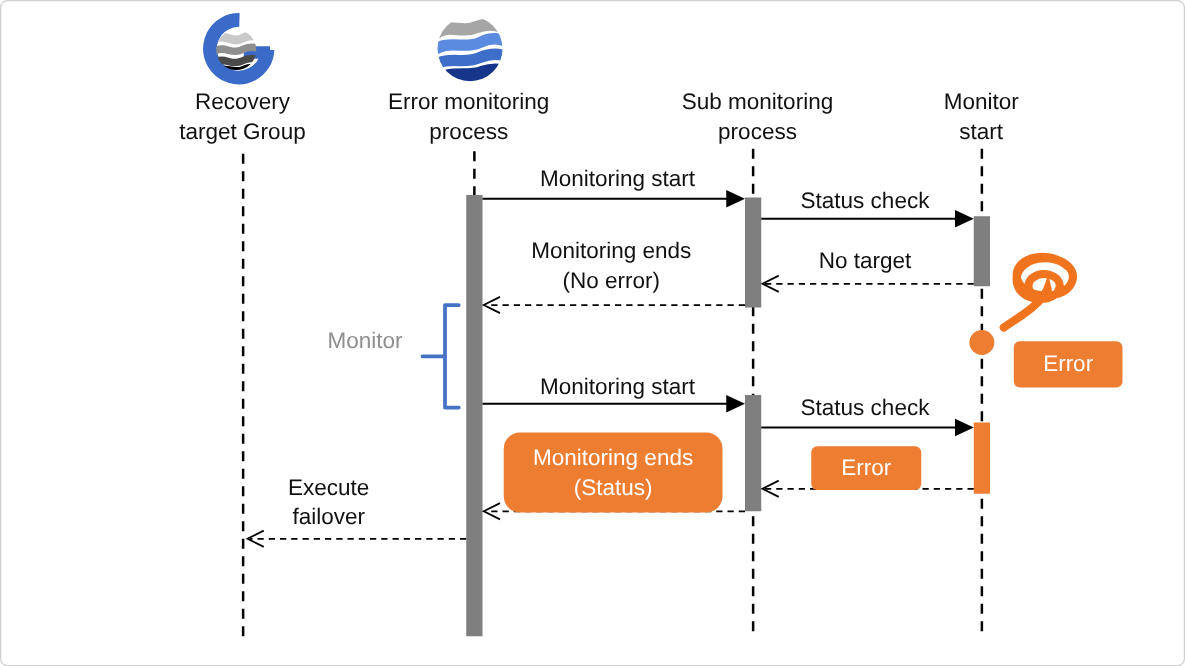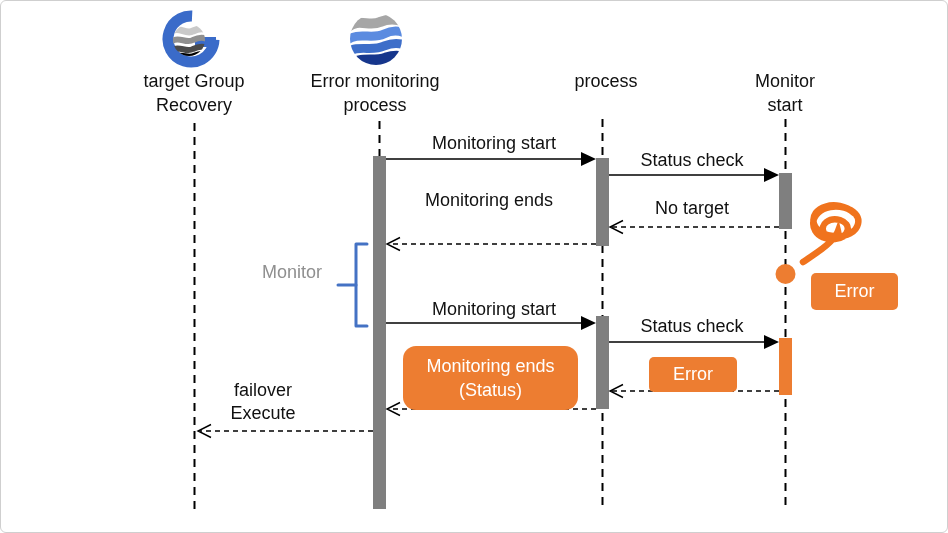--- a/index.html
+++ b/index.html
@@ -62,28 +62,29 @@
     </defs>
     <g clip-path="url(#waveCircle)" fill="none" stroke-linecap="round">
       <path d="M0 16 C10 7,22 16,32 11 C42 7,50 8,58 12" stroke="#A6A6A6" stroke-width="10"></path>
       <path d="M-2 30 C10 20,24 29,36 23 C46 18,54 20,60 24" stroke="#5B8BE0" stroke-width="9"></path>
       <path d="M-2 42 C10 33,24 41,36 35 C46 31,54 32,60 36" stroke="#3D6EC9" stroke-width="9"></path>
       <path d="M0 55 C12 45,26 52,38 47 C47 44,54 45,60 48" stroke="#16368C" stroke-width="11"></path>
     </g>
   </svg>
 
   <div class="actor-label" style="left:93px;top:68px">
+    <div>Recovery</div>
     <div>target Group</div>
-    <div>Recovery</div>
   </div>
   <div class="actor-label" style="left:274px;top:68px">
     <div>Error monitoring</div>
     <div>process</div>
   </div>
   <div class="actor-label" style="left:505px;top:68px">
+    <div>Sub monitoring</div>
     <div>process</div>
   </div>
   <div class="actor-label" style="left:684px;top:68px">
     <div>Monitor</div>
     <div>start</div>
   </div>
 
   <svg class="layer" viewBox="0 0 948 533">
 
     <g stroke="#000" stroke-width="2" stroke-dasharray="8 6">
@@ -153,33 +154,34 @@
   </svg>
 
   <div class="msg-label" style="left:383px;top:130px">Monitoring start</div>
 
   <div class="msg-label" style="left:581px;top:147px">Status check</div>
 
   <div class="msg-label" style="left:581px;top:195px">No target</div>
 
   <div class="msg-label" style="left:378px;top:187px">
     <div>Monitoring ends</div>
+    <div>(No error)</div>
   </div>
 
   <div class="msg-label" style="left:383px;top:296px">Monitoring start</div>
 
   <div class="msg-label" style="left:581px;top:313px">Status check</div>
 
   <div class="gray-label" style="left:221px;top:260px">
     <div>Monitor</div>
   </div>
 
   <div class="msg-label" style="left:152px;top:378px;line-height:23px">
+    <div>Execute</div>
     <div>failover</div>
-    <div>Execute</div>
   </div>
 
   <div class="orange-badge" style="left:810px;top:272px;width:87px;height:37px">Error</div>
 
   <div class="orange-badge" style="left:648px;top:356px;width:88px;height:35px">Error</div>
 
   <div class="orange-box" style="left:402px;top:345px;width:175px;height:64px">
     <div>Monitoring ends</div>
     <div>(Status)</div>
   </div>

